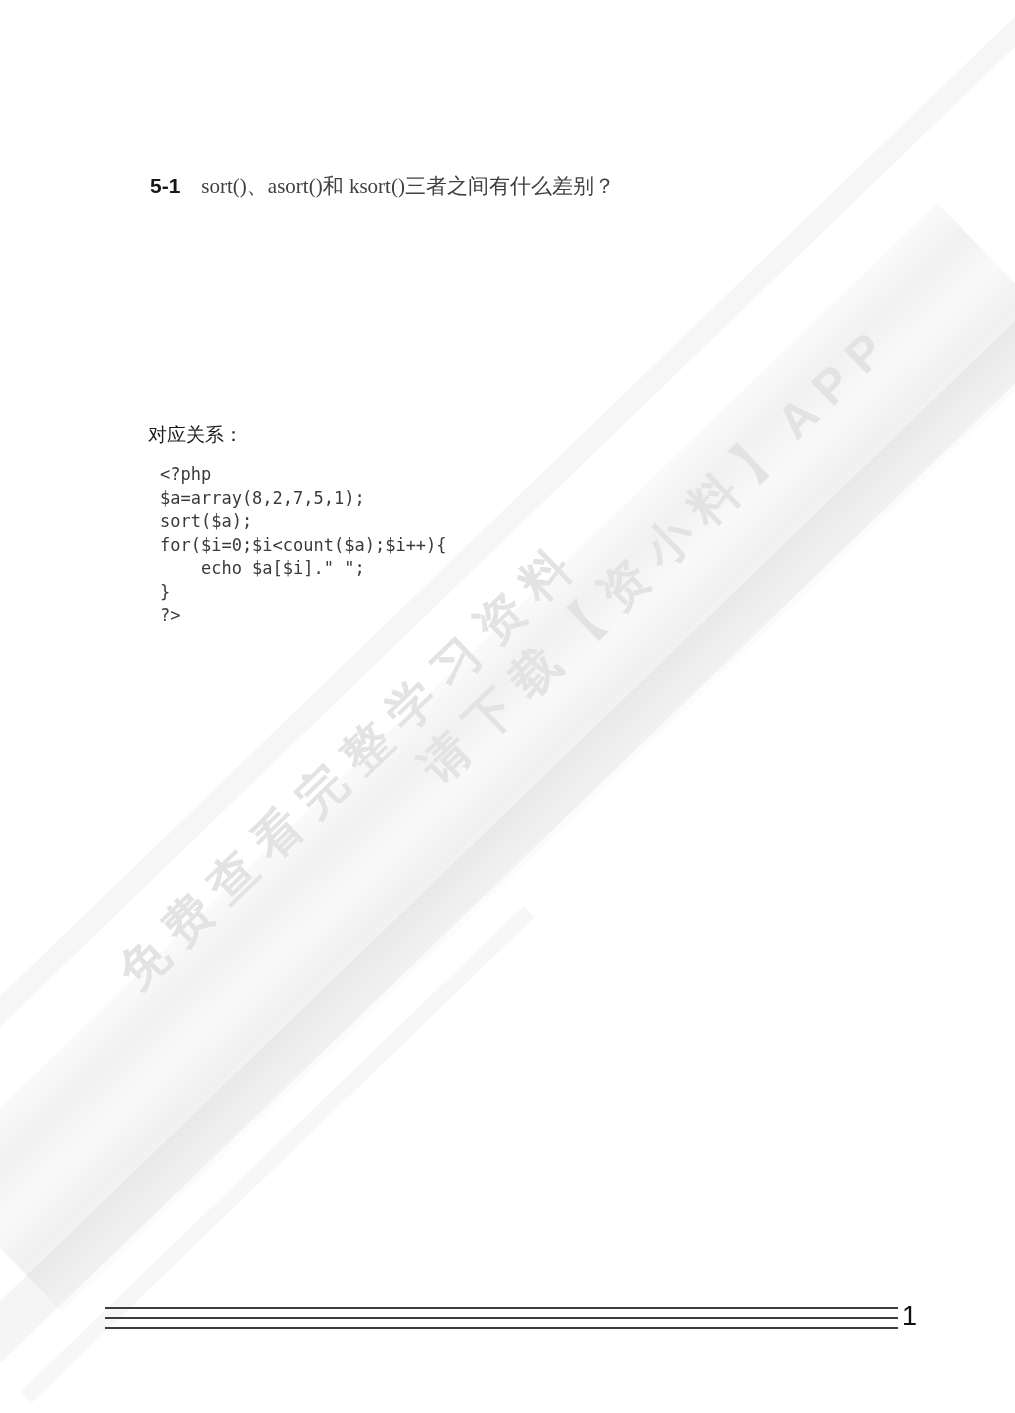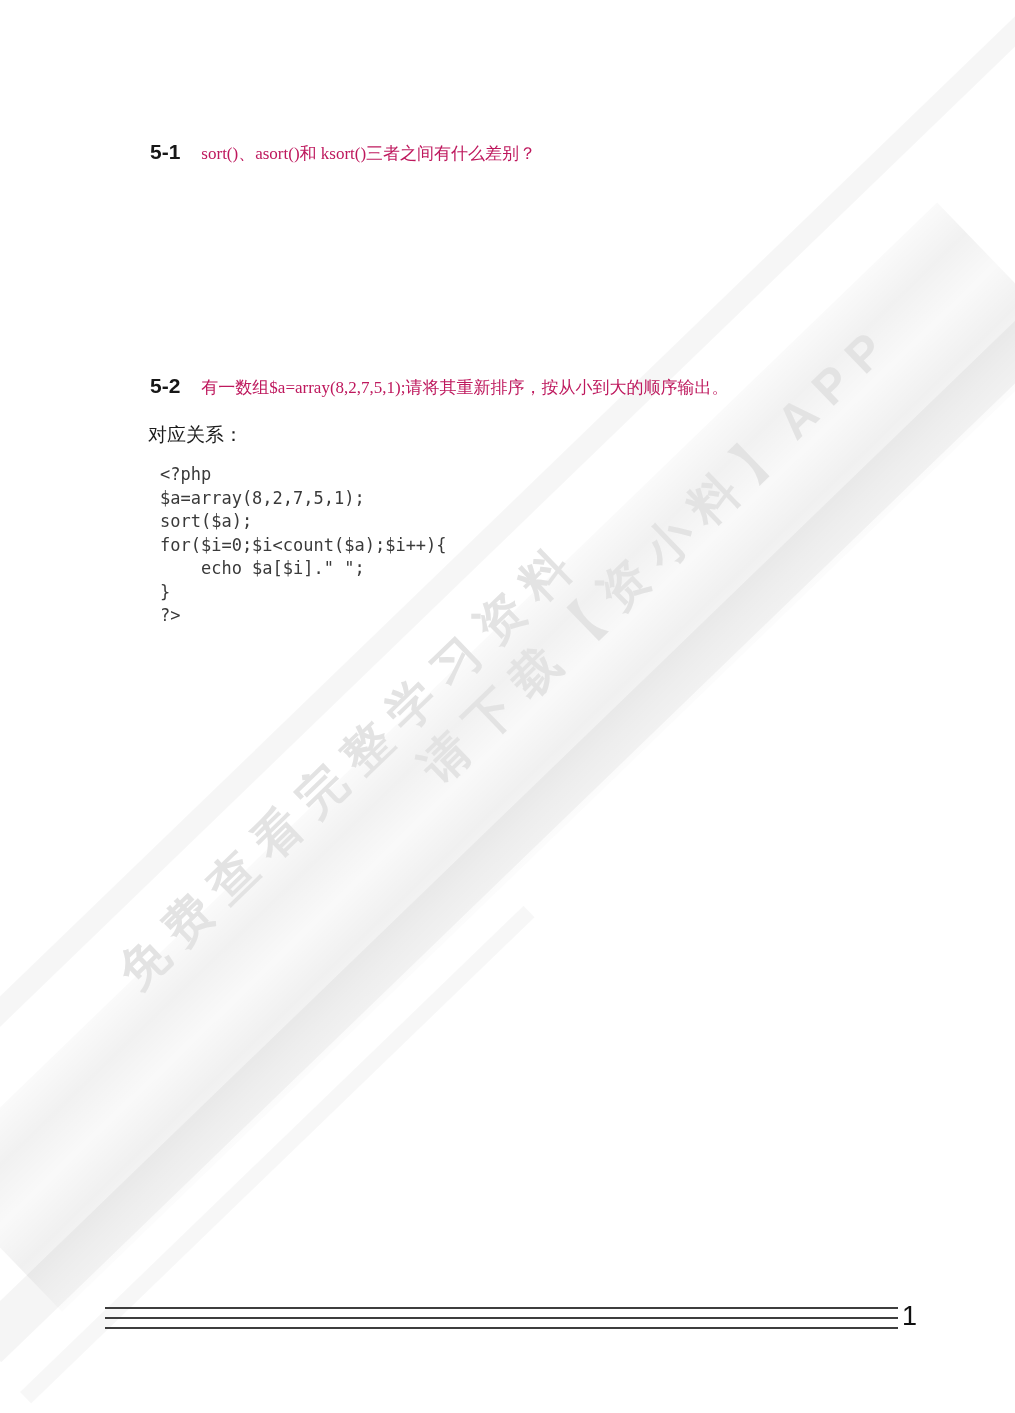--- a/index.html
+++ b/index.html
@@ -35,27 +35,27 @@
     font-family:"Liberation Sans", sans-serif;
     font-weight:bold; font-size:48px; line-height:62px;
     letter-spacing:14px; color:#e3e3e3; white-space:nowrap;
   }
   .wm-line2 { margin-left:360px; }
 
   
   .content { position:absolute; inset:0; z-index:1; }
   .q-heading {
     position:absolute; left:150px;
-    display:flex; align-items:baseline; gap:21px; white-space:nowrap;
+    display:flex; align-items:baseline; gap:21px; white-space:nowrap;margin-top:32px;
   }
   .q-num {
     font-family:"Liberation Sans", sans-serif;
     font-weight:bold; font-size:21px; color:#171717;
   }
-  .q-text { font-size:17px; color:#be185d; }
+  .q-text { font-size:21px; color:#404040; }
   .heading-51 { top:140px; }
   .heading-52 { top:374px; }
   .answer {
     position:absolute; left:110px; top:186px; width:798px;
     margin:0; font-size:19px; line-height:35.5px;
     text-align:justify; text-align-last:left; text-indent:2em;
     color:#1c1c1c;
   }
   .code-intro {
     position:absolute; left:148px; top:422px;
@@ -96,24 +96,20 @@
   </div>
 
   <div class="content">
 
     <div class="q-heading heading-51">
       <span class="q-num">5-1</span>
       <span class="q-text">sort()、asort()和 ksort()三者之间有什么差别？</span>
     </div>
 
 
-    <div class="q-heading heading-52">
-      <span class="q-num">5-2</span>
-      <span class="q-text">有一数组$a=array(8,2,7,5,1);请将其重新排序，按从小到大的顺序输出。</span>
-    </div>
 
     <div class="code-intro">对应关系：</div>
 
     <pre class="code-block">&lt;?php
 $a=array(8,2,7,5,1);
 sort($a);
 for($i=0;$i&lt;count($a);$i++){
     echo $a[$i]." ";
 }
 ?&gt;</pre>

